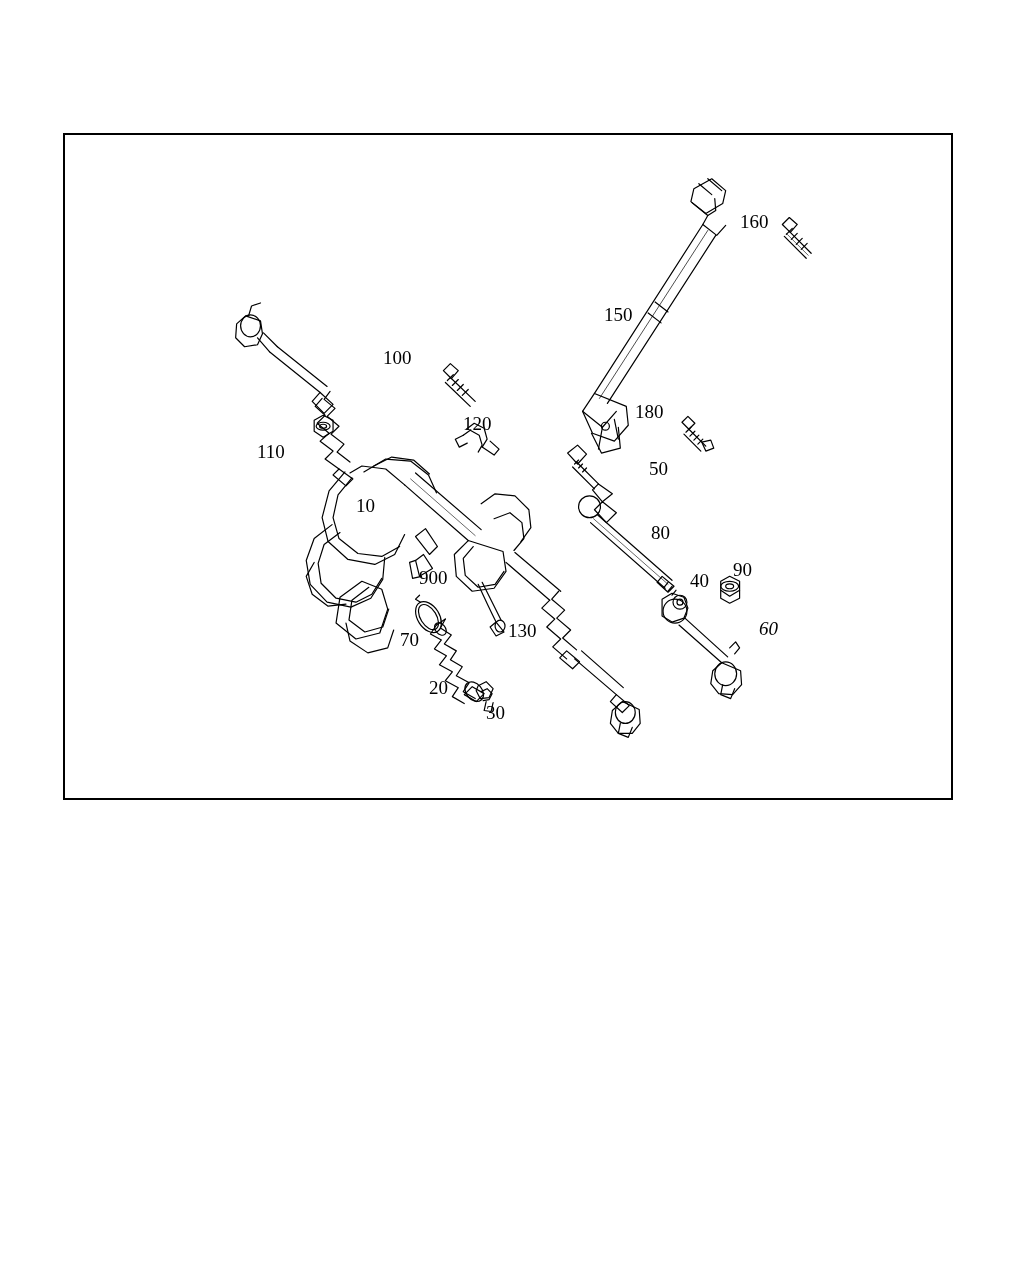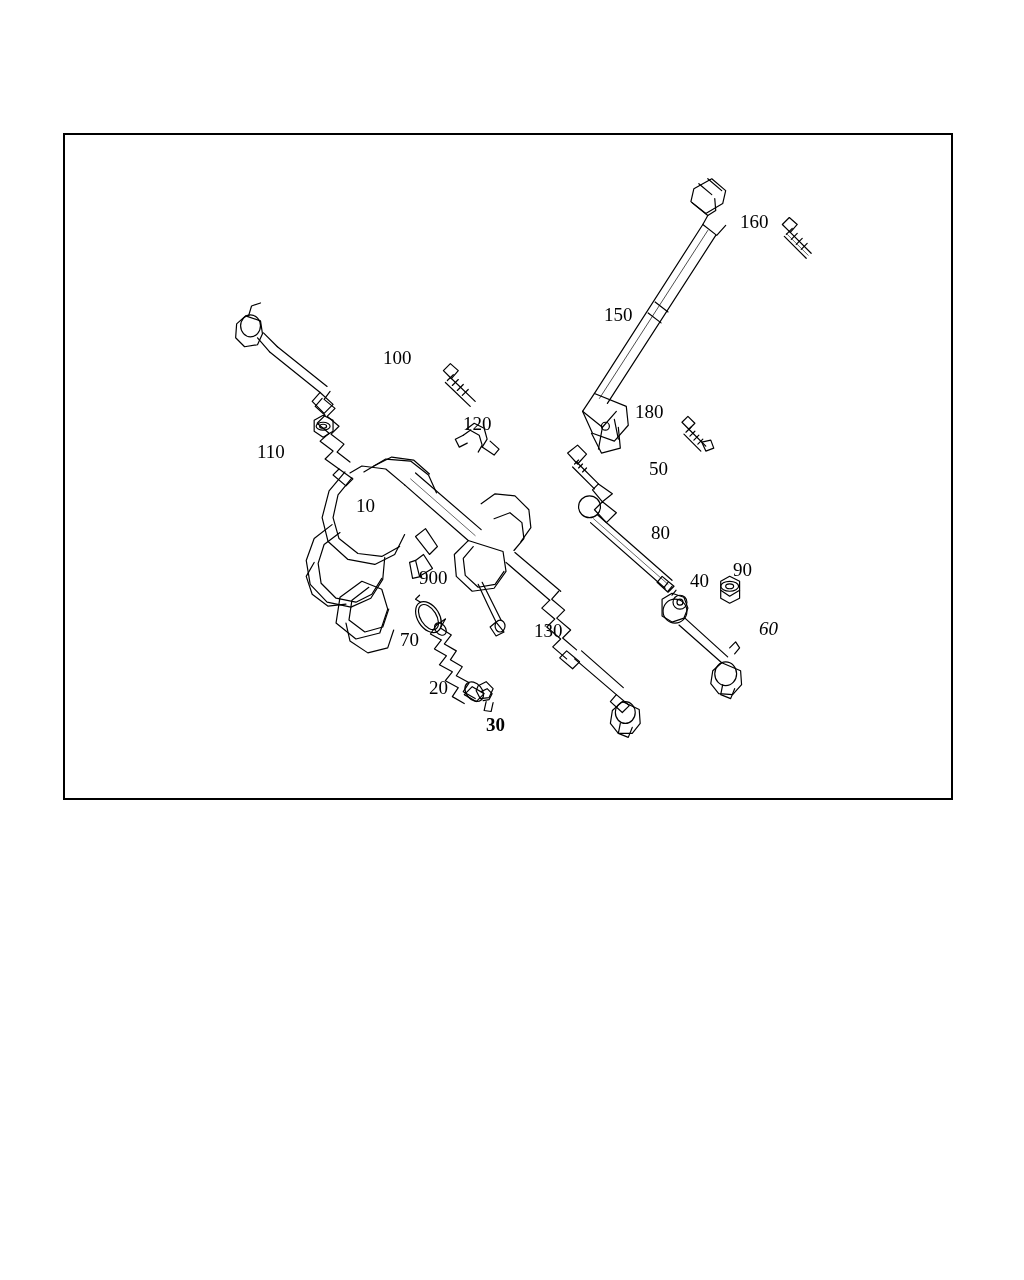--- a/index.html
+++ b/index.html
@@ -237,18 +237,18 @@
   <div class="callout" style="left:570px; top:267px;text-align:center;">180</div>
   <div class="callout" style="left:398px; top:279px;">120</div>
   <div class="callout" style="left:192px; top:307px;">110</div>
   <div class="callout" style="left:538px; top:324px;margin-left:46px;">50</div>
   <div class="callout" style="left:291px; top:361px;">10</div>
   <div class="callout" style="left:586px; top:388px;">80</div>
   <div class="callout" style="left:668px; top:425px;text-align:right;">90</div>
   <div class="callout" style="left:354px; top:433px;">900</div>
   <div class="callout" style="left:625px; top:436px;">40</div>
   <div class="callout" style="left:335px; top:495px;">70</div>
-  <div class="callout" style="left:469px; top:486px;">130</div>
+  <div class="callout" style="left:443px; top:486px;">130</div>
   <div class="callout" style="left:694px; top:484px;font-style:italic;">60</div>
   <div class="callout" style="left:364px; top:543px;">20</div>
-  <div class="callout" style="left:421px; top:580px;font-weight:bold;">30</div>
+  <div class="callout" style="left:421px; top:568px;">30</div>
 
 </div>
 
 </body></html>

